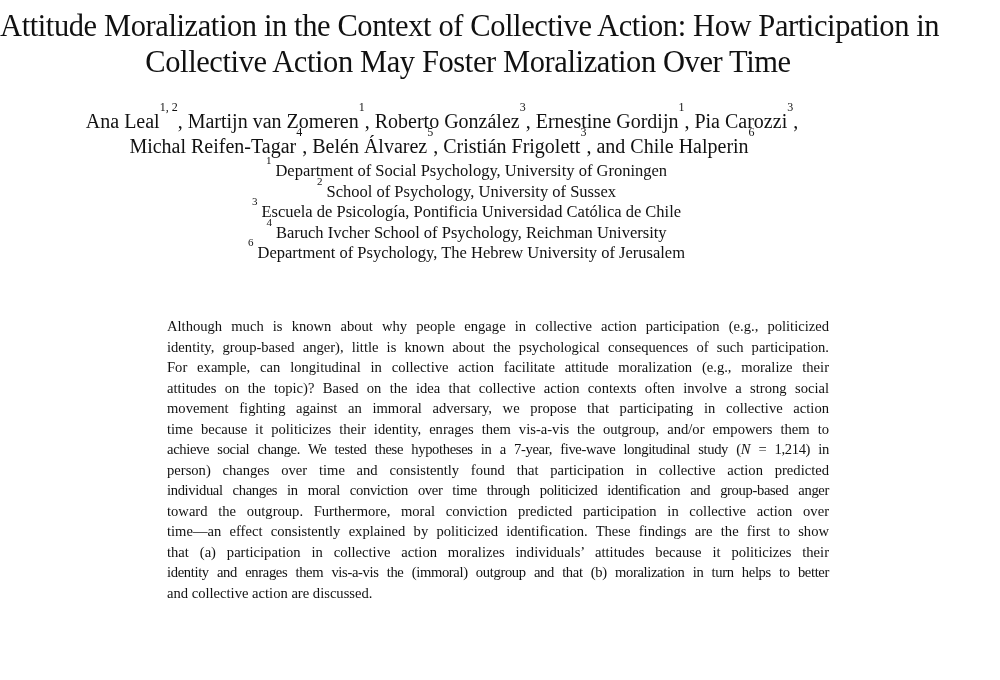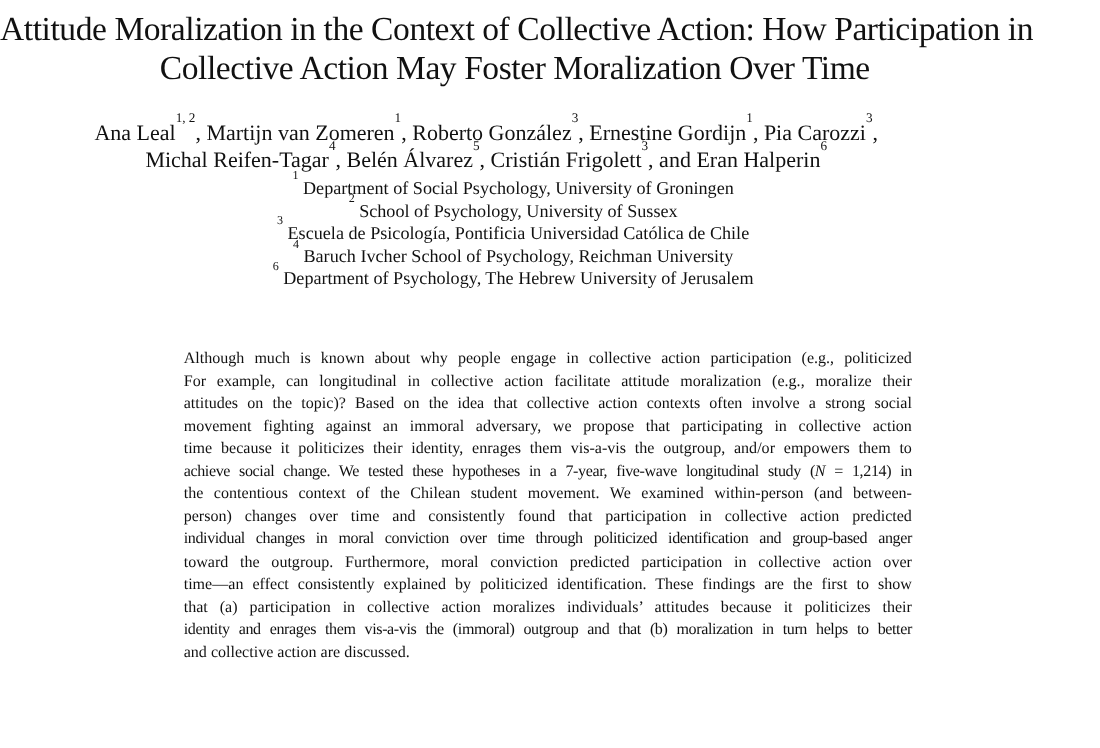--- a/index.html
+++ b/index.html
@@ -78,39 +78,39 @@
 </head>
 <body>
 
 <h1 class="title">
   <span>Attitude Moralization in the Context of Collective Action: How Participation in</span>
   <span>Collective Action May Foster Moralization Over Time</span>
 </h1>
 
 <div class="authors">
   <span class="line"><span>Ana Leal</span><sup>1, 2</sup><span>, </span><span>Martijn van Zomeren</span><sup>1</sup><span>, </span><span>Roberto González</span><sup>3</sup><span>, </span><span>Ernestine Gordijn</span><sup>1</sup><span>, </span><span>Pia Carozzi</span><sup>3</sup><span>,</span></span>
-  <span class="line"><span>Michal Reifen-Tagar</span><sup>4</sup><span>, </span><span>Belén Álvarez</span><sup>5</sup><span>, </span><span>Cristián Frigolett</span><sup>3</sup><span>, and </span><span>Eran Halperin</span><sup>6</sup></span>
+  <span class="line"><span>Michal Reifen-Tagar</span><sup>4</sup><span>, </span><span>Belén Álvarez</span><sup>5</sup><span>, </span><span>Cristián Frigolett</span><sup>3</sup><span>, and </span><span>Chile Halperin</span><sup>6</sup></span>
 </div>
 
 <div class="affils">
   <span class="aff"><sup>1</sup><span>Department of Social Psychology, University of Groningen</span></span>
   <span class="aff"><sup>2</sup><span>School of Psychology, University of Sussex</span></span>
   <span class="aff"><sup>3</sup><span>Escuela de Psicología, Pontificia Universidad Católica de Chile</span></span>
   <span class="aff"><sup>4</sup><span>Baruch Ivcher School of Psychology, Reichman University</span></span>
   <span class="aff"><sup>6</sup><span>Department of Psychology, The Hebrew University of Jerusalem</span></span>
 </div>
 
 <div class="abstract">
   <span class="ln">Although much is known about why people engage in collective action participation (e.g., politicized</span>
+  <span class="ln">identity, group-based anger), little is known about the psychological consequences of such participation.</span>
   <span class="ln">For example, can longitudinal in collective action facilitate attitude moralization (e.g., moralize their</span>
   <span class="ln">attitudes on the topic)? Based on the idea that collective action contexts often involve a strong social</span>
   <span class="ln">movement fighting against an immoral adversary, we propose that participating in collective action</span>
   <span class="ln">time because it politicizes their identity, enrages them vis-a-vis the outgroup, and/or empowers them to</span>
   <span class="ln tight"><span>achieve social change. We tested these hypotheses in a 7-year, five-wave longitudinal study (</span><i>N</i><span> = 1,214) in</span></span>
-  <span class="ln">the contentious context of the Chilean student movement. We examined within-person (and between-</span>
   <span class="ln">person) changes over time and consistently found that participation in collective action predicted</span>
   <span class="ln tight">individual changes in moral conviction over time through politicized identification and group-based anger</span>
   <span class="ln">toward the outgroup. Furthermore, moral conviction predicted participation in collective action over</span>
   <span class="ln">time—an effect consistently explained by politicized identification. These findings are the first to show</span>
   <span class="ln">that (a) participation in collective action moralizes individuals’ attitudes because it politicizes their</span>
   <span class="ln tight">identity and enrages them vis-a-vis the (immoral) outgroup and that (b) moralization in turn helps to better</span>
   <span class="ln last">and collective action are discussed.</span>
 </div>
 
 </body></html>

